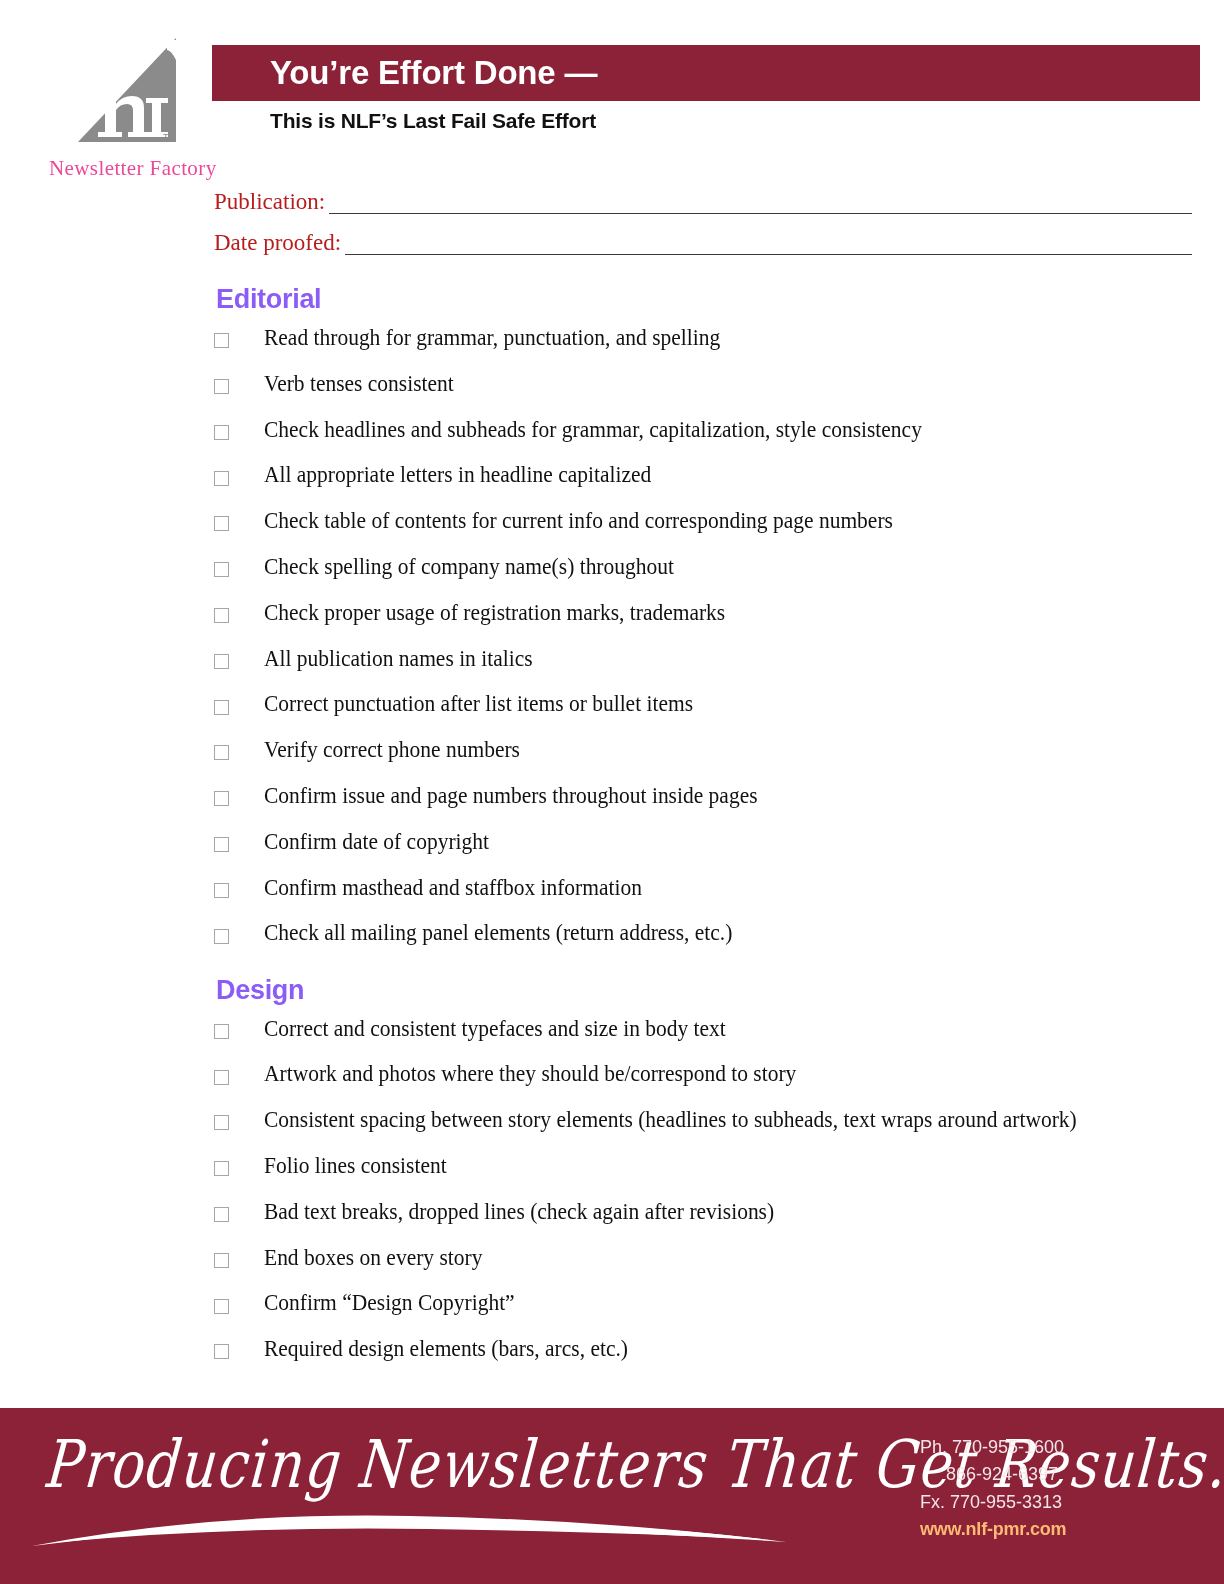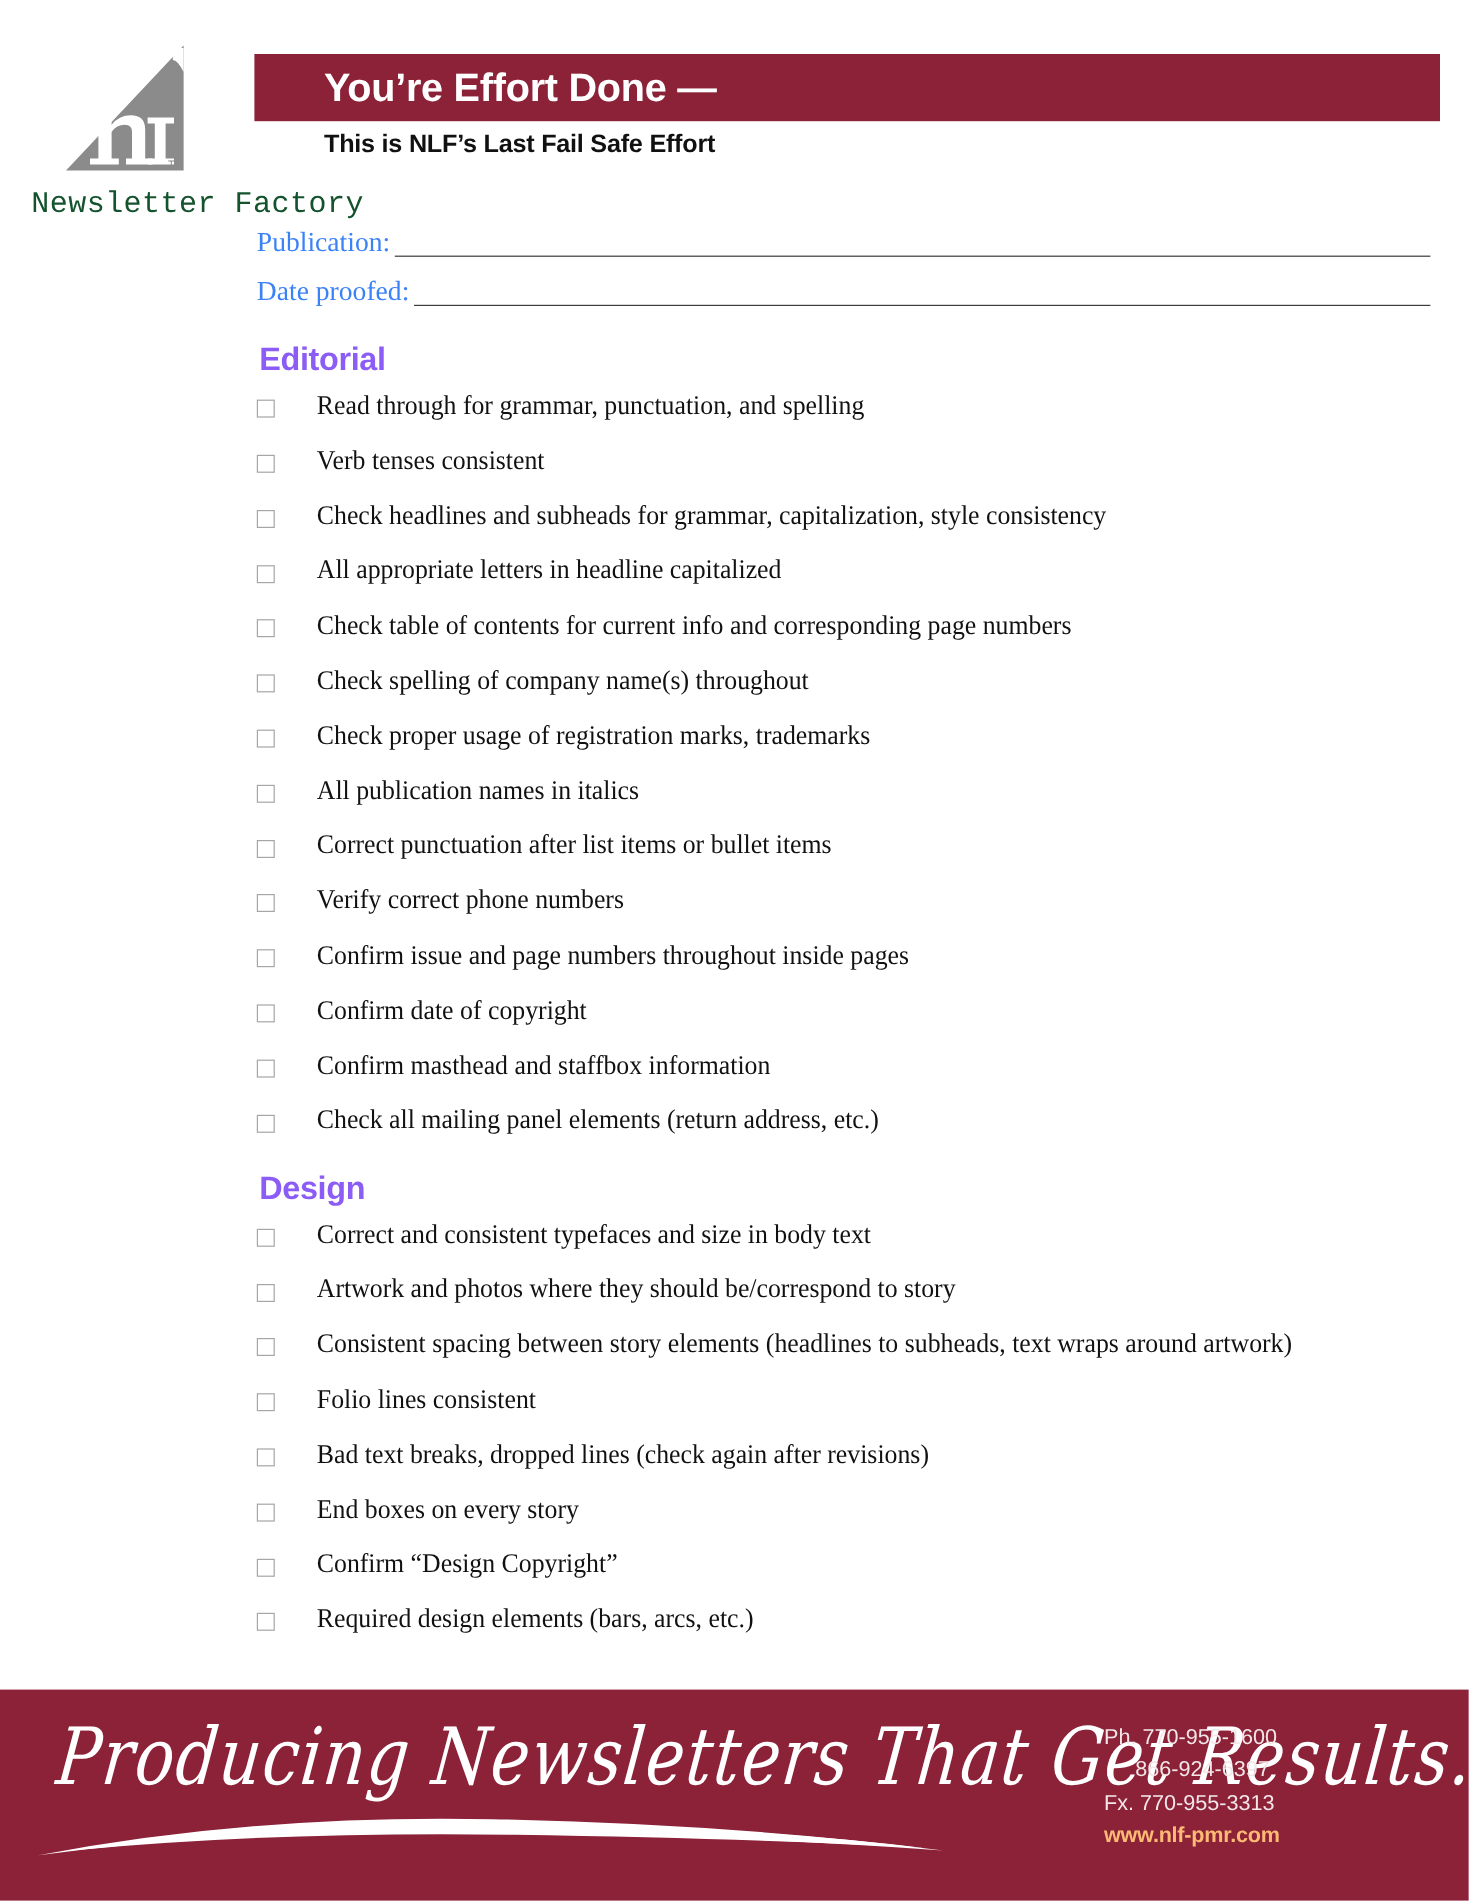--- a/index.html
+++ b/index.html
@@ -11,35 +11,35 @@
     height: 1584px;
     background: #ffffff;
     font-family: "Liberation Serif", serif;
     position: relative;
     overflow: hidden;
   }
 
   
   .logo-block {
     position: absolute;
-    left: 26px;
+    left: 49px;
     top: 34px;
     width: 165px;
     text-align: right;
   }
   .logo-mark {
     width: 120px;
     height: 118px;
     margin: 0 auto;
     display: block;
   }
   .logo-wordmark {
-    font-family: Liberation Mono, monospace;
-    font-size: 25px;
-    color: #14532d;
+    font-family: Liberation Serif, serif;
+    font-size: 21px;
+    color: #ec4899;
     letter-spacing: 0.4px;
     margin-top: 4px;
     white-space: nowrap;
   }
 
   
   .header-banner {
     position: absolute;
     left: 212px;
     top: 45px;
@@ -76,21 +76,21 @@
     width: 978px;
   }
   .form-row {
     display: flex;
     align-items: flex-end;
     margin-bottom: 17px;
   }
   .form-label {
     font-family: "Liberation Serif", serif;
     font-size: 23px;
-    color: #3b82f6;
+    color: #b91c1c;
     white-space: nowrap;
     line-height: 1.05;
   }
   .form-rule {
     flex: 1;
     border-bottom: 1.4px solid #3b3b3b;
     height: 22px;
     margin-left: 4px;
   }
 

